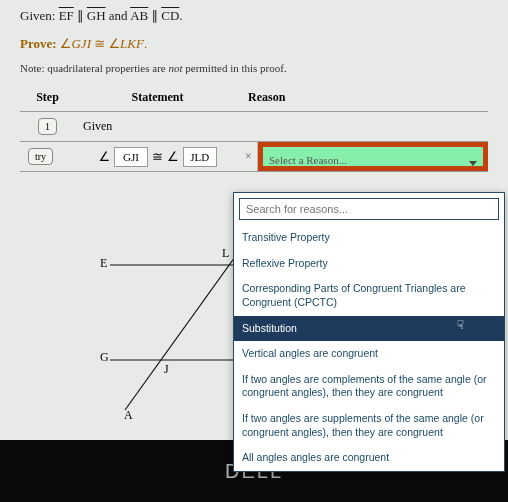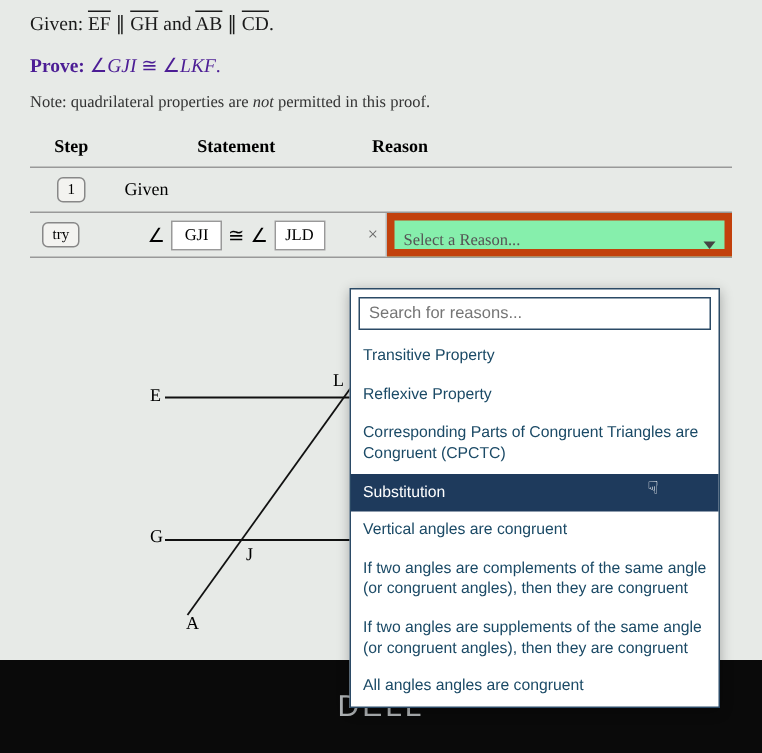--- a/index.html
+++ b/index.html
@@ -19,21 +19,21 @@
     background: #e7eae7;
     padding: 8px 20px;
   }
   .given-line {
     font-size: 13px;
     color: #1a1a1a;
     margin-bottom: 12px;
   }
   .prove-line {
     font-size: 13px;
-    color: #4c1d95;
+    color: #a16207;
     margin-bottom: 10px;
   }
   .ov { text-decoration: overline; text-align: center; }
   .note-line {
     font-size: 11px;
     color: #333;
     margin-bottom: 10px;
   }
   .note-line .it { font-style: italic; }
   
@@ -118,21 +118,21 @@
     width: 0; height: 0;
     border-left: 4px solid transparent;
     border-right: 4px solid transparent;
     border-top: 5px solid #444;
   }
   
   .dropdown {
     position: absolute;
     top: 192px;
     left: 233px;
-    right: 28px;
+    right: 3px;
     background: #fff;
     border: 1px solid #2b4a66;
     box-shadow: 0 2px 8px rgba(0,0,0,.3);
     font-family: Arial, sans-serif;
     z-index: 5;
   }
   .dd-search {
     width: calc(100% - 10px);
     margin: 5px;
     border: 1px solid #2b4a66;

